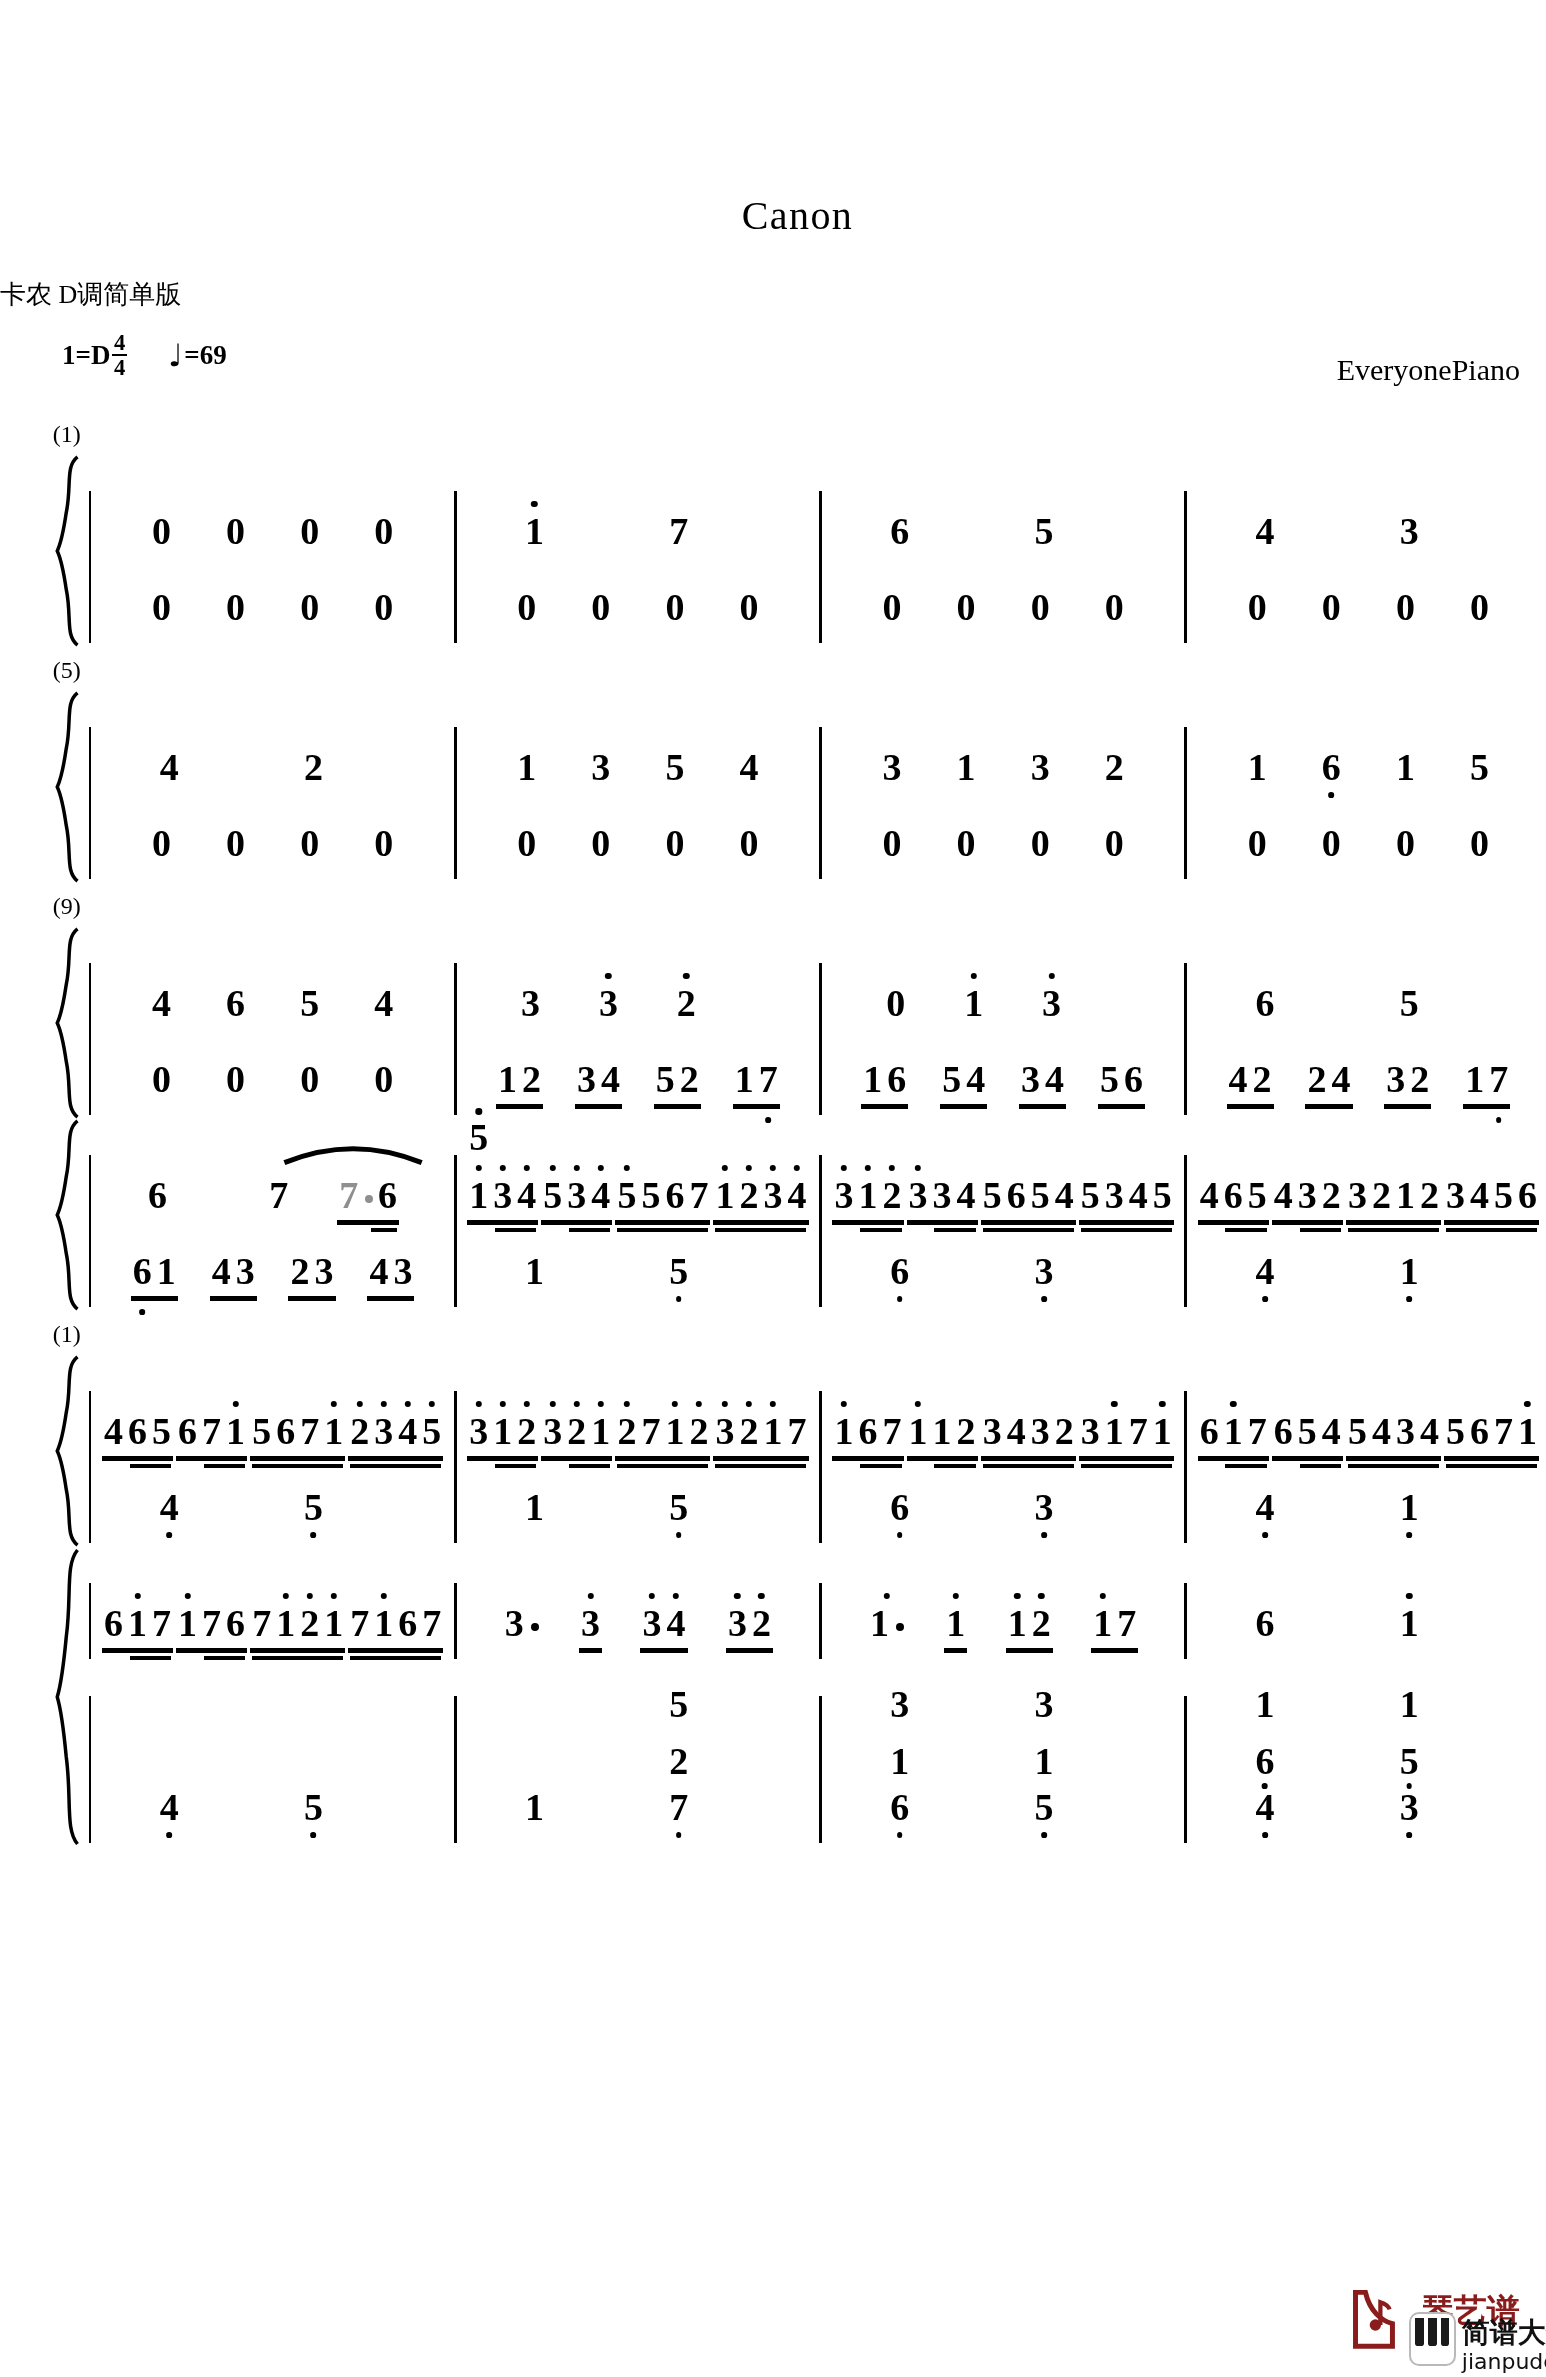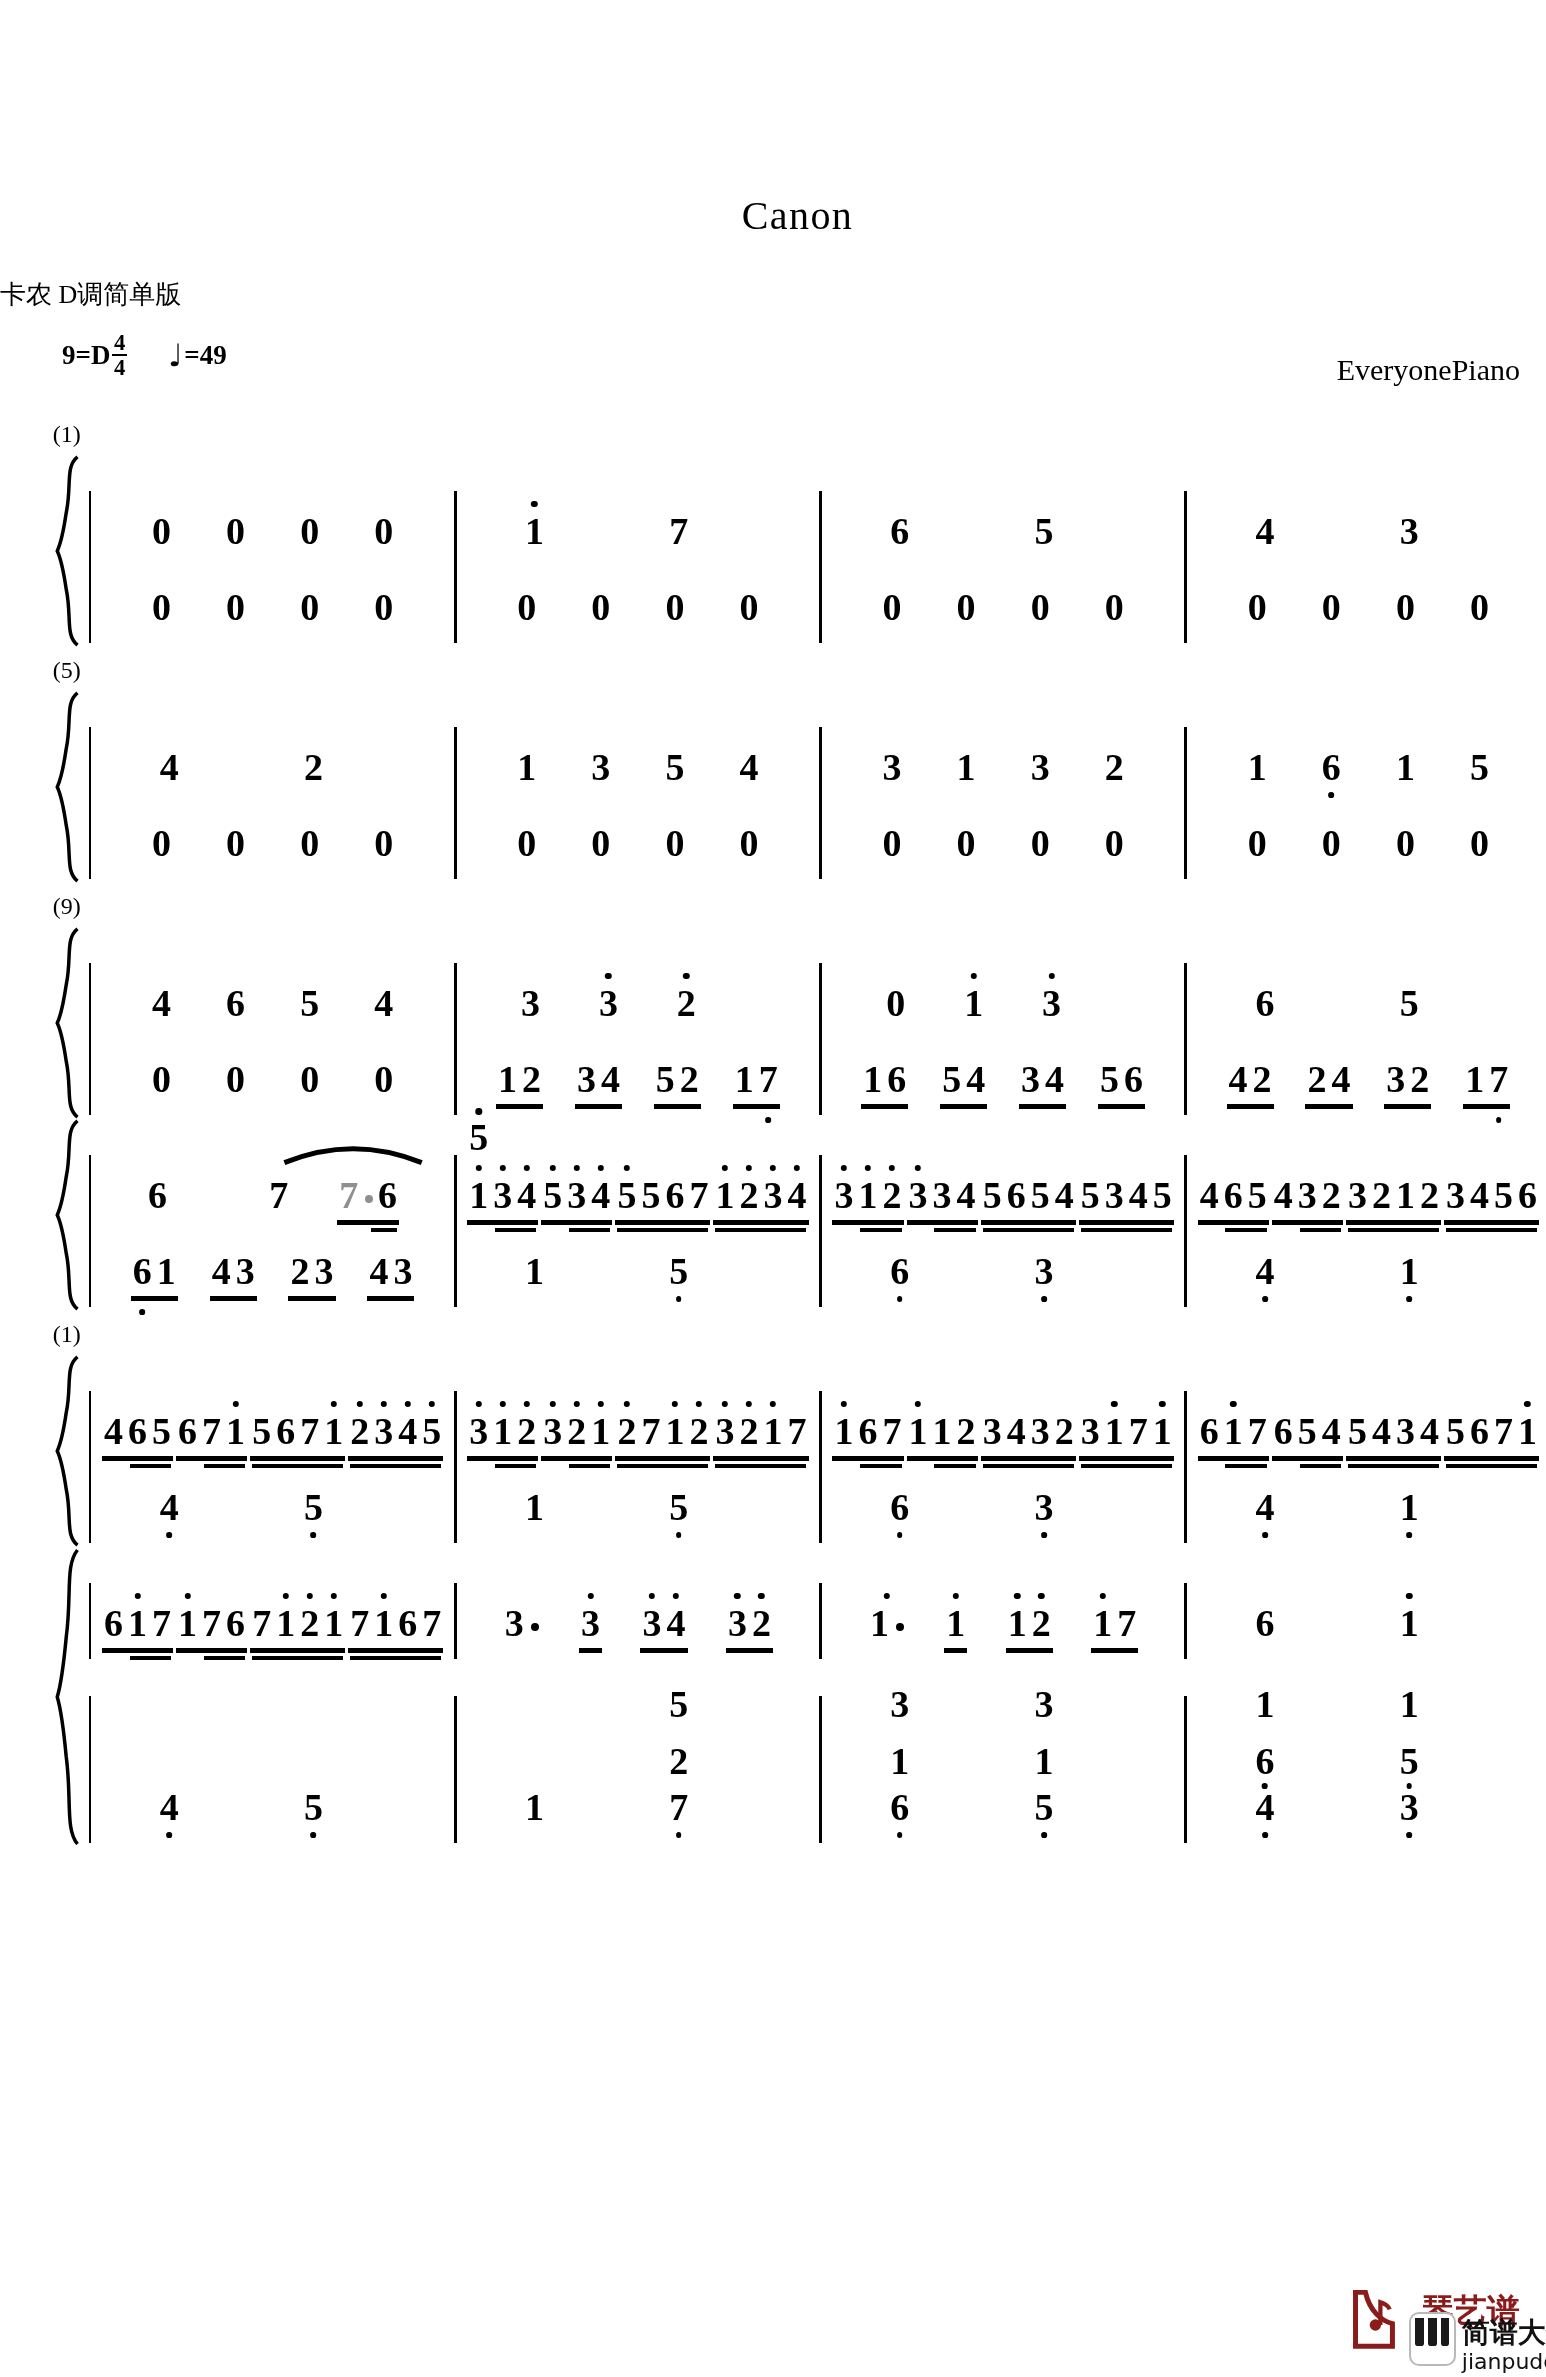--- a/index.html
+++ b/index.html
@@ -92,29 +92,29 @@
 </head>
 <body>
 
 <div class="page">
 
   <div class="title">Canon</div>
   <div class="subtitle">卡农 D调简单版</div>
 
   <div class="keyline">
     <span class="keysig">
-      <span>9=D</span>
+      <span>1=D</span>
       <span class="frac">
         <span class="top">4</span>
         <span class="bot">4</span>
       </span>
     </span>
     <span class="tempo">
       <span class="glyph">♩</span>
-      <span>=49</span>
+      <span>=69</span>
     </span>
   </div>
 
   <div class="credit">EveryonePiano</div>
 
   <div class="score" id="score">
       <div class="system">
         <div class="syslabel">(1)</div>
         <div class="sysbody">
           <div class="brace"><svg viewBox="0 0 24 100" preserveAspectRatio="none">

